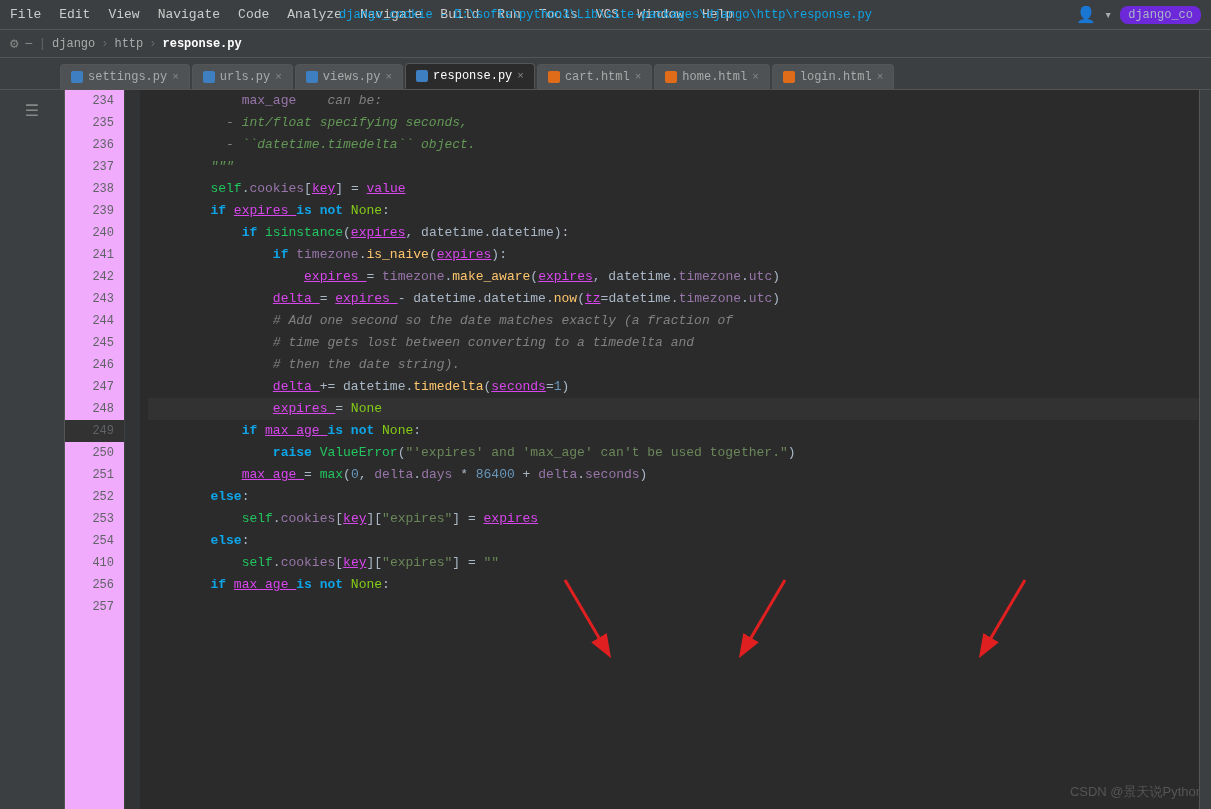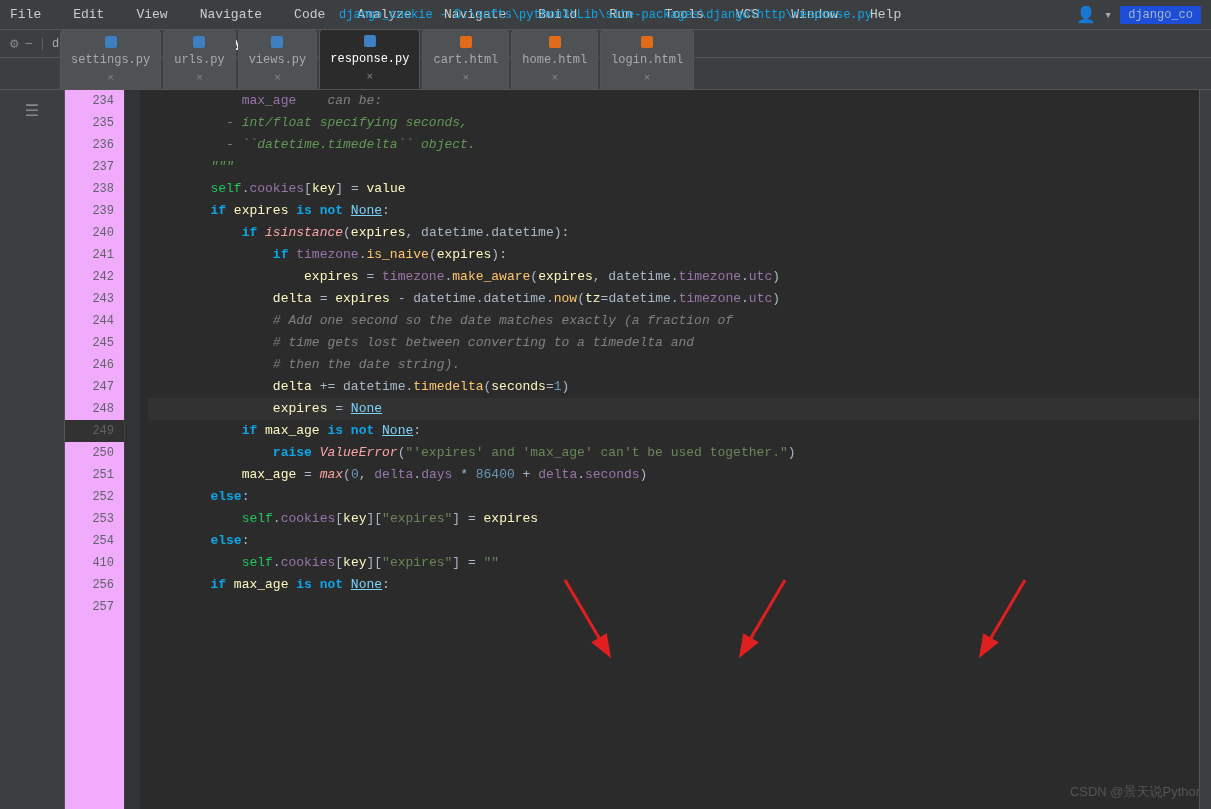--- a/index.html
+++ b/index.html
@@ -18,21 +18,21 @@
       background: #3c3f41;
       height: 30px;
       display: flex;
       align-items: center;
       padding: 0 10px;
       border-bottom: 1px solid #555;
       justify-content: space-between;
     }
     #title-bar-menus {
       display: flex;
-      gap: 32px;
+      gap: 18px;
       align-items: center;
       font-size: 13px;
       color: #bbb;
     }
     #title-bar-title {
       font-size: 12px;
       color: #0ea5e9;
       position: absolute;
       left: 50%;
       transform: translateX(-50%);
@@ -76,21 +76,20 @@
       gap: 5px;
       padding: 5px 10px;
       background: #4e5254;
       border: 1px solid #555;
       border-bottom: none;
       border-radius: 4px 4px 0 0;
       cursor: pointer;
       font-size: 12px;
       color: #aaa;
       margin-right: 2px;
-      flex-direction: column;
     }
     .tab.active {
       background: #2b2b2b;
       color: #fff;
       border-bottom: 1px solid #2b2b2b;
     }
     .tab-close {
       color: #888;
       font-size: 11px;
       cursor: pointer;
@@ -180,29 +179,29 @@
       white-space: pre;
       font-size: 13px;
       line-height: 22px;
     }
 
     
     .kw { color: #0ea5e9; font-weight: bold; } 
     .fn { color: #ffc66d; } 
     .str { color: #6a8759; } 
     .num { color: #6897bb; } 
-    .builtin { color: #fca5a5; font-style: italic; } 
-    .param { color: #fef9c3; } 
+    .builtin { color: #22c55e; } 
+    .param { color: #d946ef; text-decoration: underline; } 
     .self { color: #22c55e; } 
     .comment-hash { color: #808080; font-style: italic; }
     .docstr { color: #629755; font-style: italic; } 
     .op { color: #a9b7c6; } 
     .attr { color: #9876aa; } 
     .cls { color: #a9b7c6; } 
-    .none-val { color: #7dd3fc; text-decoration: underline; }
+    .none-val { color: #84cc16; }
     .var { color: #a9b7c6; }
     .paren { color: #a9b7c6; }
 
     
     #watermark {
       position: absolute;
       bottom: 8px;
       right: 8px;
       color: #555;
       font-size: 13px;
@@ -252,21 +251,21 @@
     <span class="menu-item">Run</span>
     <span class="menu-item">Tools</span>
     <span class="menu-item">VCS</span>
     <span class="menu-item">Window</span>
     <span class="menu-item">Help</span>
   </div>
   <div id="title-bar-title">django_cookie - D:\softs\python3\Lib\site-packages\django\http\response.py</div>
   <div id="title-bar-right">
     <span style="color:#aaa; font-size:16px;">👤</span>
     <span style="color:#aaa;">▾</span>
-    <span style="background:#1d4ed8; padding:2px 8px; border-radius:1px; font-size:12px;">django_co</span>
+    <span style="background:#6d28d9; padding:2px 8px; border-radius:8px; font-size:12px;">django_co</span>
   </div>
 </div>
 
 <div id="breadcrumb-bar">
   <span style="font-size:14px; color:#888;">⚙</span>
   <span style="font-size:14px; color:#888;">−</span>
   <span class="breadcrumb-sep">|</span>
   <span style="color:#aaa;">django</span>
   <span class="breadcrumb-sep">›</span>
   <span style="color:#aaa;">http</span>

